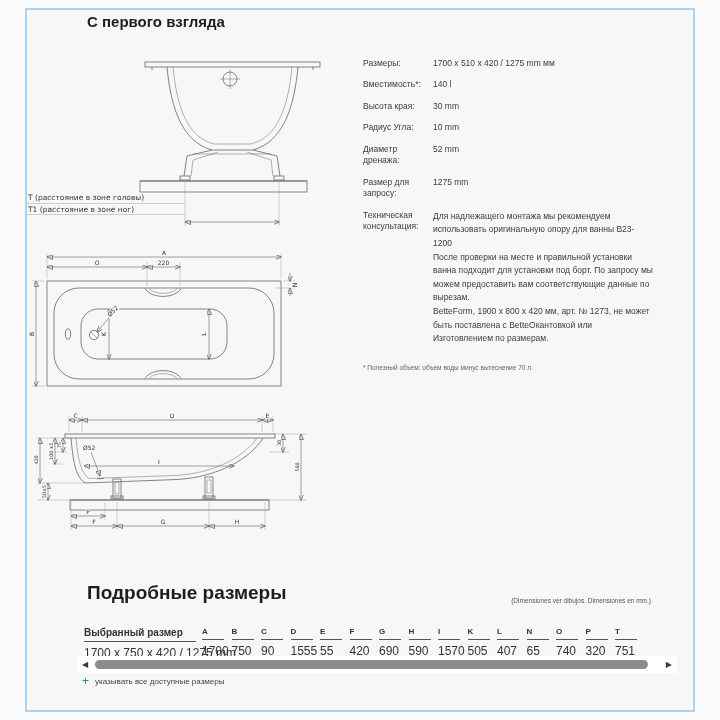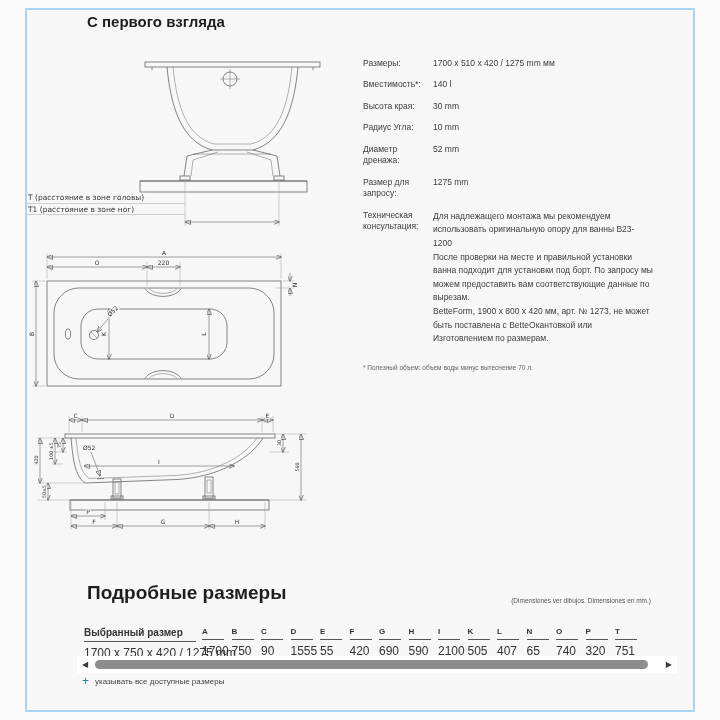--- a/index.html
+++ b/index.html
@@ -305,21 +305,21 @@
     <div class="dim-col">
         <div class="dim-letter">G</div>
         <div class="dim-value">690</div>
       </div>
     <div class="dim-col">
         <div class="dim-letter">H</div>
         <div class="dim-value">590</div>
       </div>
     <div class="dim-col">
         <div class="dim-letter">I</div>
-        <div class="dim-value">2100</div>
+        <div class="dim-value">1570</div>
       </div>
     <div class="dim-col">
         <div class="dim-letter">K</div>
         <div class="dim-value">505</div>
       </div>
     <div class="dim-col">
         <div class="dim-letter">L</div>
         <div class="dim-value">407</div>
       </div>
     <div class="dim-col">

